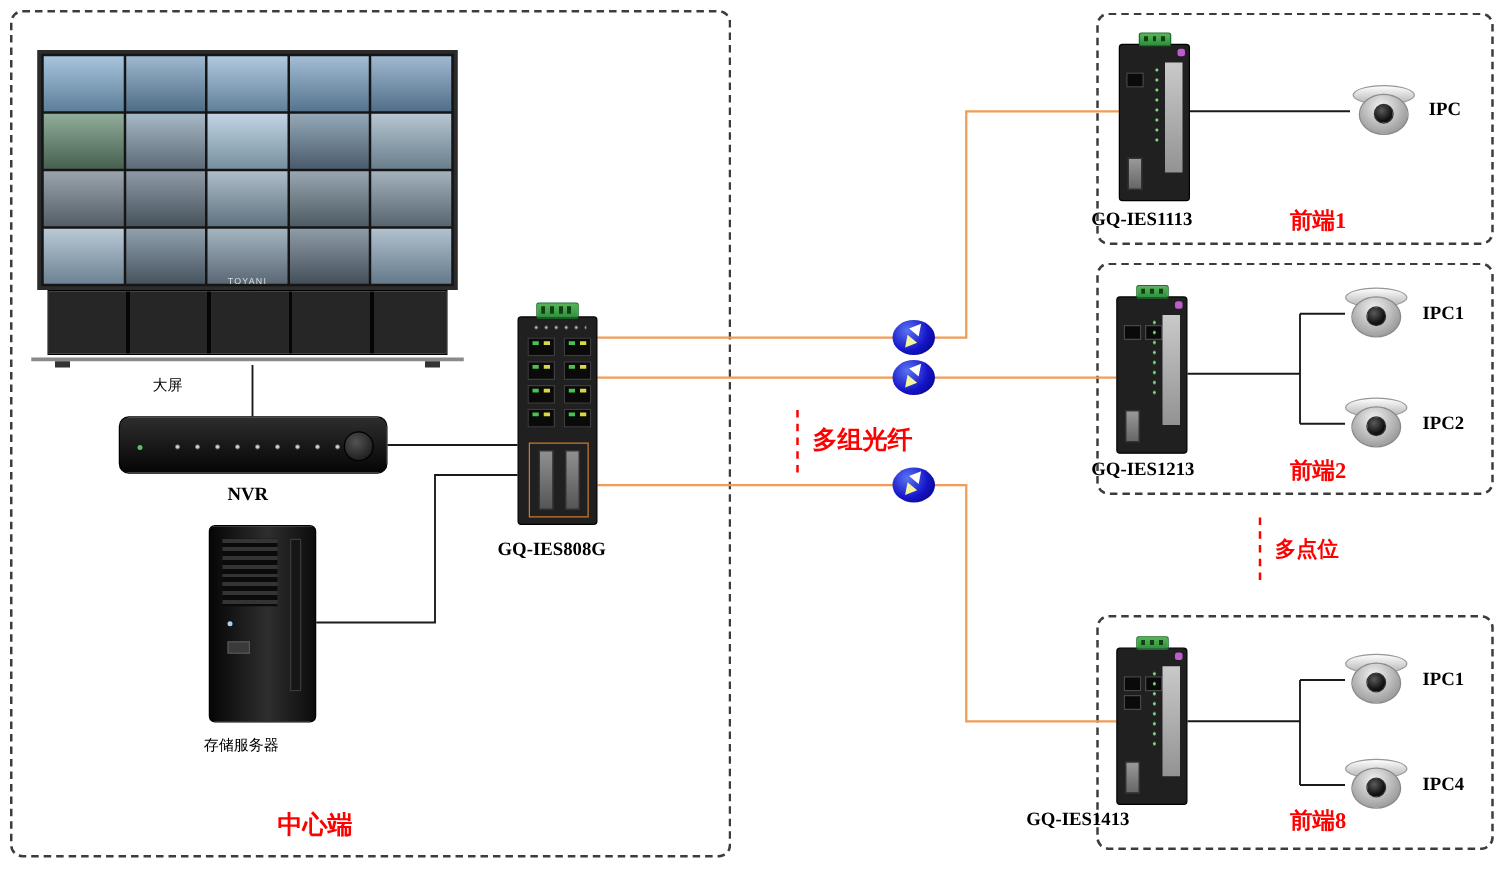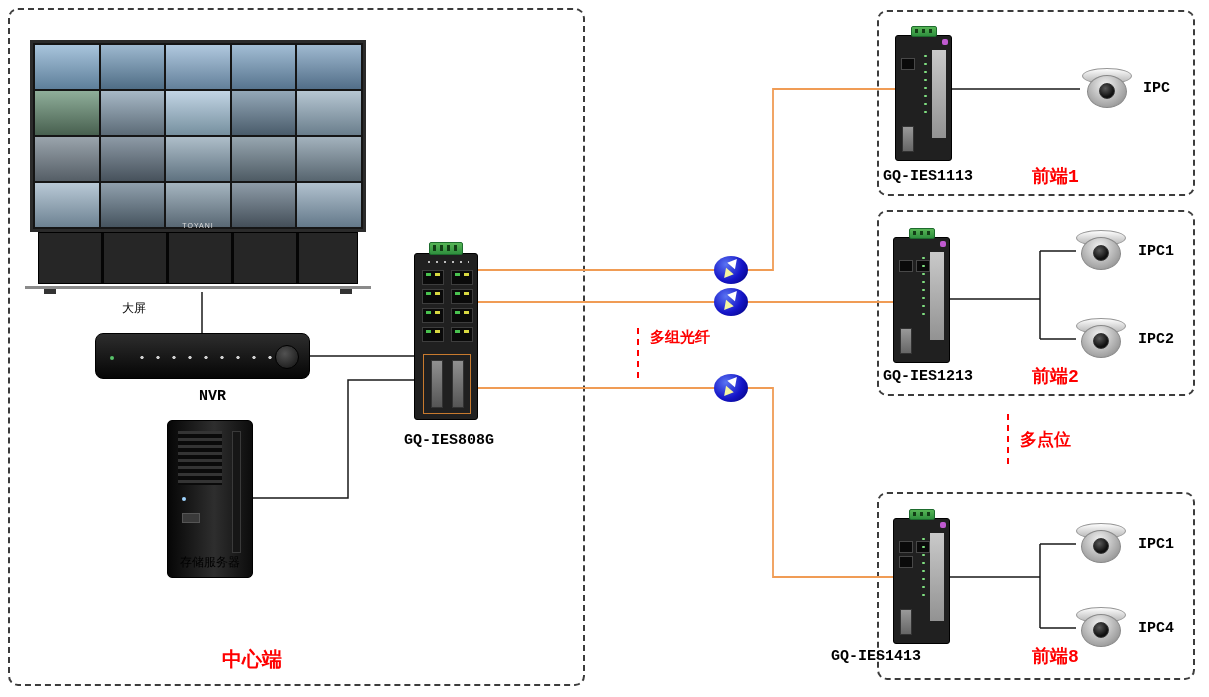--- a/index.html
+++ b/index.html
@@ -1,21 +1,21 @@
 <!DOCTYPE html>
 <html><head>
 <meta charset="utf-8">
 <style>
   *{margin:0;padding:0;box-sizing:border-box}
   body{font-family:"Liberation Sans",sans-serif;background:#fff}
   .canvas{position:relative;width:1209px;height:697px;background:#fff;overflow:hidden}
   svg.wires{position:absolute;left:0;top:0;z-index:1}
   .dashed-box{position:absolute;border:2px dashed #3c3c3c;border-radius:10px;z-index:0;background:transparent}
-  .label{position:absolute;z-index:4;font-family:Liberation Mono, monospace;color:#000;white-space:nowrap}
-  .label.model{font-weight:bold;font-size:15px;text-align:right}
+  .label{position:absolute;z-index:4;font-family:Liberation Serif, serif;color:#000;white-space:nowrap}
+  .label.model{font-weight:bold;font-size:15px;text-align:left}
   .label.cn{font-size:12px}
   .label.red{color:#fe0000;font-weight:bold;font-size:18px}
   .label.red.big{font-size:20px}
   .label.cam{font-weight:bold;font-size:15px}
   .device{position:absolute;z-index:3}
 
   
   .video-wall{left:30px;top:40px;width:336px;height:254px}
   .vw-screen{position:absolute;left:0;top:0;width:336px;height:192px;background:#151515;border:3px solid #2b2b2b;display:grid;grid-template-columns:repeat(5,1fr);grid-template-rows:repeat(4,1fr);gap:2px;padding:2px}
   .vw-cell{background:#567}
@@ -137,21 +137,21 @@
     <div class="nvr-dial"></div>
   </div>
   <div class="label model" style="left:182px;top:388px;width:44px">NVR</div>
 
   <div class="device server">
     <div class="server-vents"></div>
     <div class="server-slot"></div>
     <div class="server-led"></div>
     <div class="server-badge"></div>
   </div>
-  <div class="label cn" style="left:163px;top:554px;width:94px;text-align:center">存储服务器</div>
+  <div class="label cn" style="left:163px;top:588px;width:94px;">存储服务器</div>
 
   <div class="device switch core-switch">
     <div class="term big"></div>
     <div class="sw-dots"></div>
     <div class="core-ports">
         <div class="port"></div>
         <div class="port"></div>
         <div class="port"></div>
         <div class="port"></div>
         <div class="port"></div>
@@ -172,21 +172,21 @@
   </div>
   <div class="device fiber" style="left:714px;top:288px">
     <div class="fiber-arrow up"></div>
     <div class="fiber-arrow down"></div>
   </div>
   <div class="device fiber" style="left:714px;top:374px">
     <div class="fiber-arrow up"></div>
     <div class="fiber-arrow down"></div>
   </div>
 
-  <div class="label red" style="left:650px;top:328px;font-size:15px">多组光纤</div>
+  <div class="label red" style="left:650px;top:338px;font-size:20px">多组光纤</div>
   <div class="label red" style="left:1020px;top:428px;font-size:17px">多点位</div>
 
   <div class="dashed-box" style="left:877px;top:10px;width:318px;height:186px"></div>
   <div class="device switch fe-switch" style="left:895px;top:35px">
     <div class="term small"></div>
     <div class="dot-magenta"></div>
     <div class="fe-ports">
         <div class="fe-port"></div>
       </div>
     <div class="fe-leds"></div>

